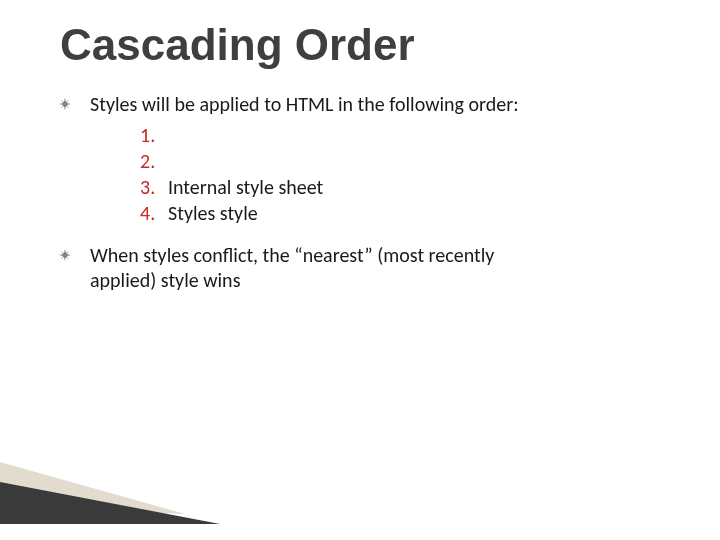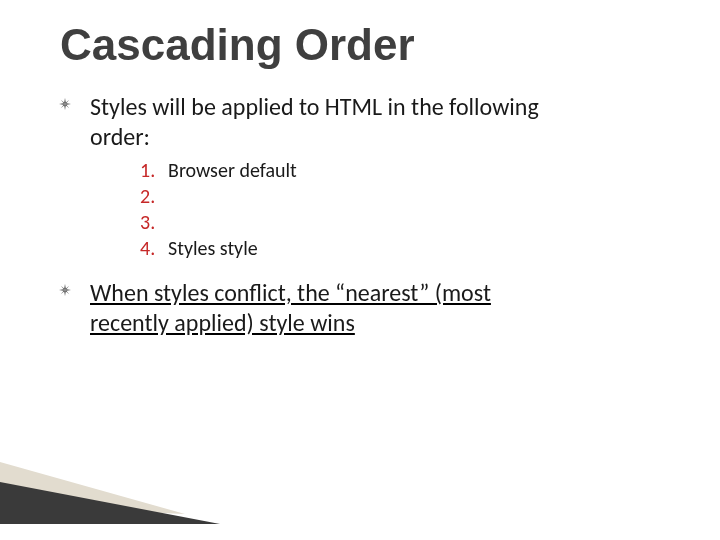--- a/index.html
+++ b/index.html
@@ -33,21 +33,21 @@
     width: 50px;
     flex: 0 0 50px;
     display: flex;
     justify-content: center;
     padding-top: 6px;
   }
   .bullet-icon svg { display: block; }
   .bullet-text {
     flex: 1;
     font-family: "Calibri", "Segoe UI", sans-serif;
-    font-size: 24px;
+    font-size: 20px;
     color: #1a1a1a;
     line-height: 1.25;
   }
   .ordered {
     margin-left: 100px;
     margin-top: 2px;
     margin-bottom: 18px;
   }
   .ordered-row {
     display: flex;
@@ -60,21 +60,21 @@
     font-family: "Calibri", "Segoe UI", sans-serif;
     font-size: 20px;
     color: #c62828;
     text-align: left;
   }
   .ordered-text {
     font-family: "Calibri", "Segoe UI", sans-serif;
     font-size: 20px;
     color: #1a1a1a;
   }
-  .second-block { margin-top: 14px; text-decoration: underline; }
+  .second-block { margin-top: 14px; }
 
   
   .wedge {
     position: absolute;
     left: 0;
     bottom: 8px;
     width: 220px;
     height: 70px;
     pointer-events: none;
   }
@@ -100,27 +100,27 @@
           <polygon points="3.6,3.6 10,9 12,12 9,10"></polygon>
         </g>
       </svg>
     </span>
     <span class="bullet-text">Styles will be applied to HTML in the following order:</span>
   </div>
 
   <div class="ordered">
     <div class="ordered-row">
       <span class="ordered-num">1.</span>
-      <span class="ordered-text">Browser default</span>
     </div>
     <div class="ordered-row">
       <span class="ordered-num">2.</span>
     </div>
     <div class="ordered-row">
       <span class="ordered-num">3.</span>
+      <span class="ordered-text">Internal style sheet</span>
     </div>
     <div class="ordered-row">
       <span class="ordered-num">4.</span>
       <span class="ordered-text">Styles style</span>
     </div>
   </div>
 
   <div class="bullet-row second-block">
     <span class="bullet-icon">
       <svg width="12" height="12" viewBox="0 0 24 24">

